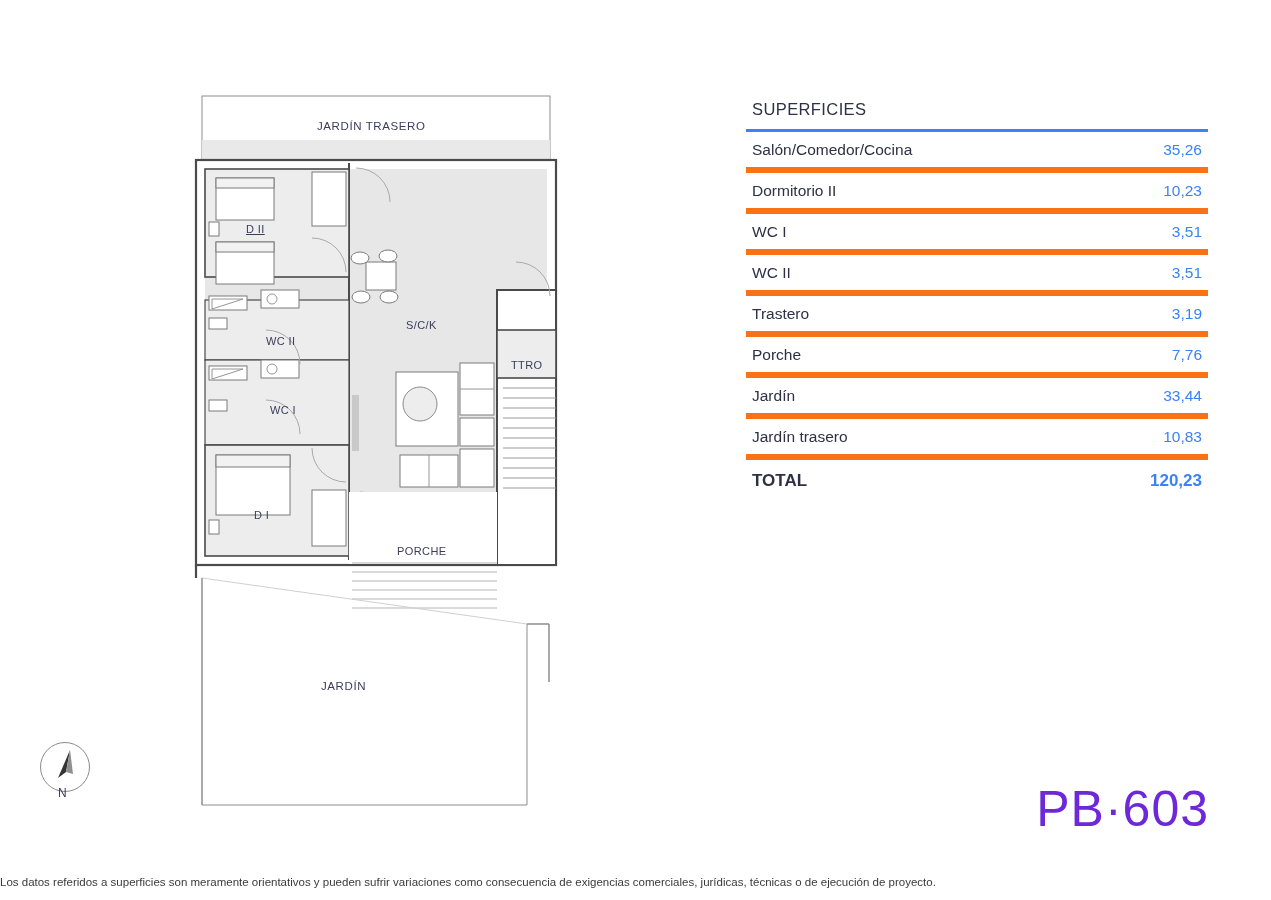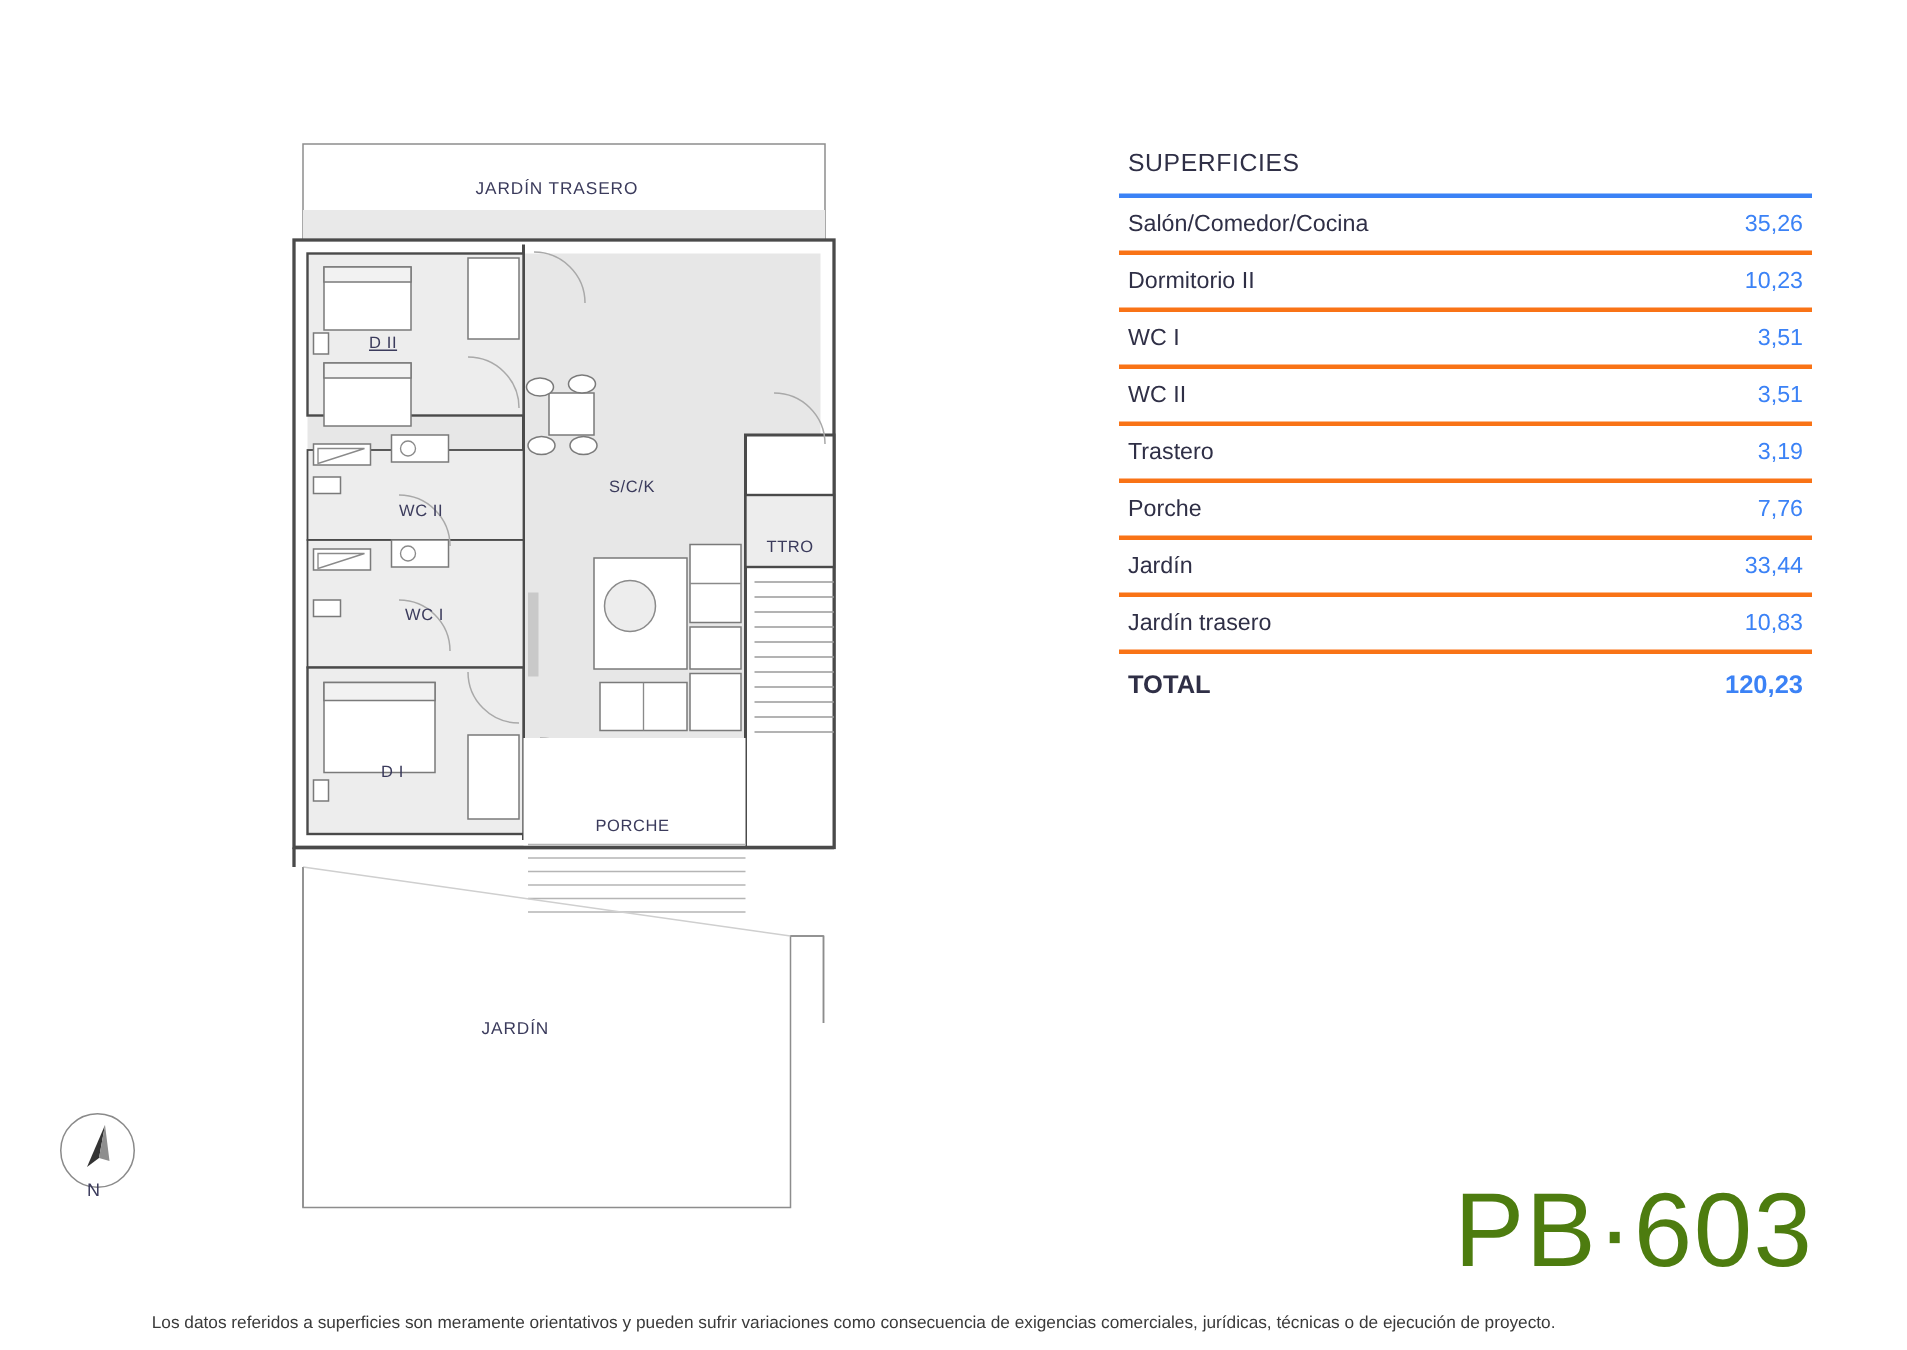--- a/index.html
+++ b/index.html
@@ -47,21 +47,21 @@
     font-size: 16.5px;
     color: #2f2f46;
     letter-spacing: 0.4px;
     padding: 4px 6px 10px 6px;
     border-bottom: 3px solid #3b82f6;
   }
   .area-row {
     display: flex;
     justify-content: space-between;
     align-items: baseline;
-    border-bottom: 3px solid #f97316;
+    border-bottom: 6px solid #f97316;
     padding: 9px 6px 8px 6px;
   }
   .area-row .name {
     font-size: 15.5px;
     color: #2f2f46;
   }
   .area-row .value {
     font-size: 15.5px;
     color: #3b82f6;
   }
@@ -73,33 +73,33 @@
   .area-row.total .value {
     font-weight: bold;
     font-size: 17px;
   }
 
   
   #plan-code {
     position: absolute;
     right: 62px;
     top: 780px;
-    font-size: 70px;
+    font-size: 50px;
     letter-spacing: 1px;
-    color: #4d7c0f;
+    color: #6d28d9;
     font-family: "Liberation Sans", sans-serif;
   }
 
   
   #disclaimer {
     position: absolute;
     left: 0;
     top: 876px;
     width: 1037px;
-    text-align: right;
+    text-align: left;
     font-size: 11.5px;
     color: #3a3a3a;
   }
 
   
   #compass {
     position: absolute;
     left: 40px;
     top: 742px;
     width: 52px;

